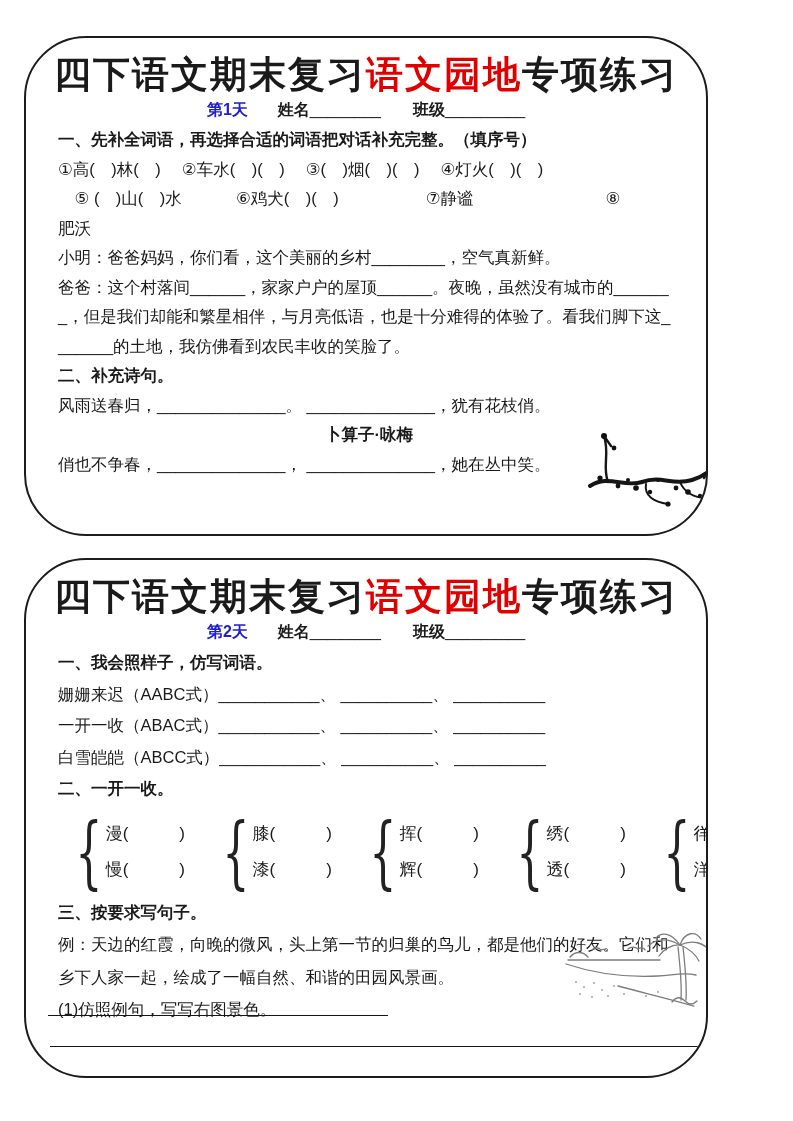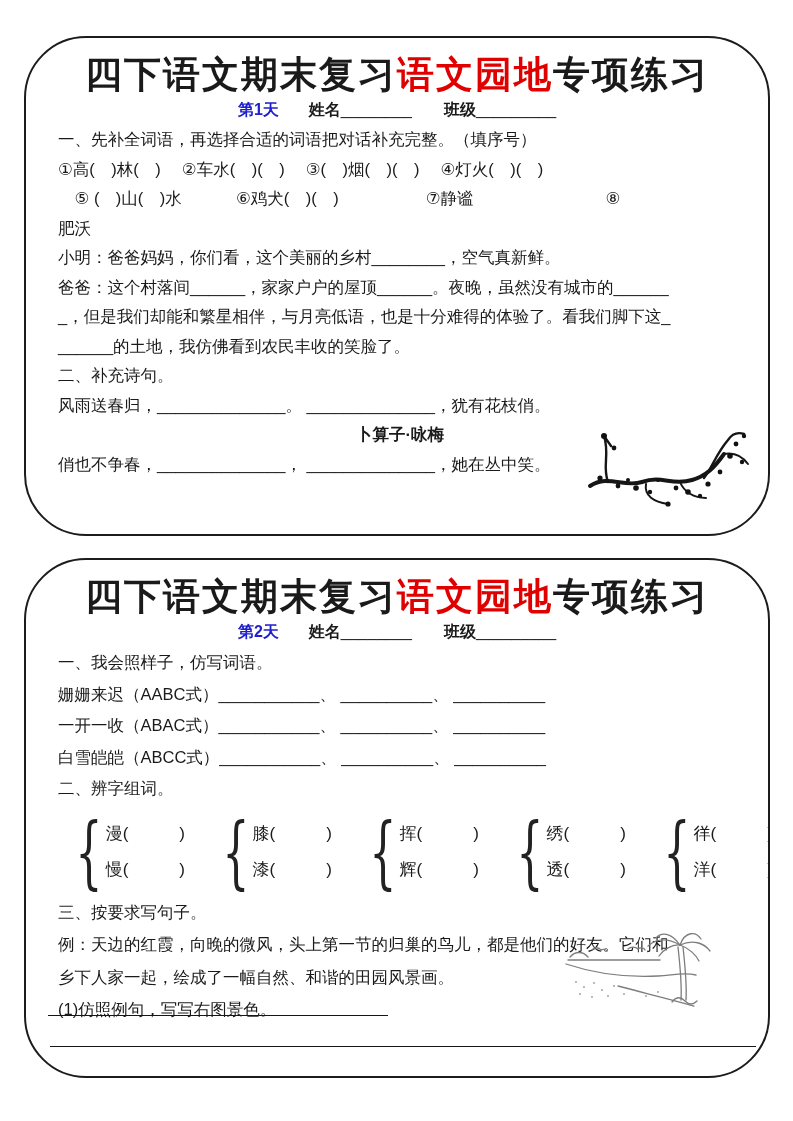--- a/index.html
+++ b/index.html
@@ -1,38 +1,38 @@
 <!DOCTYPE html>
 <html><head>
 <meta charset="utf-8">
 <style>
   html,body{margin:0;padding:0;}
   body{
     width:793px;height:1121px;position:relative;background:#ffffff;
     font-family:"Liberation Sans","DejaVu Sans",sans-serif;color:#1a1a1a;
   }
   .sheet{
-    position:absolute;left:24px;width:746px;background:#fff;
+    position:absolute;left:24px;width:684px;background:#fff;
     border:2.5px solid #1c1c1c;border-radius:62px;box-sizing:border-box;overflow:hidden;
   }
   .sheet.s1{top:36px;height:500px;}
   .sheet.s2{top:558px;height:520px;}
   .title{
     text-align:center;margin-top:14px;font-size:37px;font-weight:700;
     letter-spacing:2px;line-height:1.25;white-space:nowrap;
   }
   .title .red{color:#e00000;}
   .subheader{
     text-align:center;font-size:16px;font-weight:700;margin-top:2px;white-space:pre;
   }
   .day{color:#2020cc;margin-right:30px;}
   .hdr-blank{font-weight:400;letter-spacing:0;}
   .body1,.body2{padding:4px 26px 0 32px;font-size:16.5px;}
   .line{line-height:29.5px;white-space:pre-wrap;}
-  .bold{font-weight:400;}
+  .bold{font-weight:700;}
   .poem-title{text-align:center;font-weight:700;}
   .s2line{line-height:31.5px;white-space:pre-wrap;}
   .pairs-row{
     display:flex;flex-direction:row;align-items:center;
     margin:4px 0 2px 6px;height:86px;gap:26px;
   }
   .pair{display:flex;align-items:center;}
   .brace{
     font-family:"DejaVu Serif",serif;font-size:78px;font-weight:300;line-height:0.9;
     transform:scaleX(0.55);display:inline-block;margin-right:-8px;color:#222;
@@ -103,21 +103,21 @@
 <div class="sheet s2">
   <div class="title"><span>四下语文期末复习</span><span class="red">语文园地</span><span>专项练习</span></div>
 
   <div class="subheader"><span class="day">第2天</span><span>姓名</span><span class="hdr-blank">________</span><span>　　</span><span>班级</span><span class="hdr-blank">_________</span></div>
 
   <div class="body2">
     <div class="s2line bold">一、我会照样子，仿写词语。</div>
     <div class="s2line"><span>姗姗来迟（AABC式）</span><span>___________、 __________、 __________</span></div>
     <div class="s2line"><span>一开一收（ABAC式）</span><span>___________、 __________、 __________</span></div>
     <div class="s2line"><span>白雪皑皑（ABCC式）</span><span>___________、 __________、 __________</span></div>
-    <div class="s2line bold">二、辨字组词。</div>
+    <div class="s2line bold">二、一开一收。</div>
 
     <div class="pairs-row">
       <div class="pair">
           <span class="brace">{</span>
           <span class="pair-col"><span>漫(　　　)</span><span>慢(　　　)</span></span>
         </div>
       <div class="pair">
           <span class="brace">{</span>
           <span class="pair-col"><span>膝(　　　)</span><span>漆(　　　)</span></span>
         </div>

